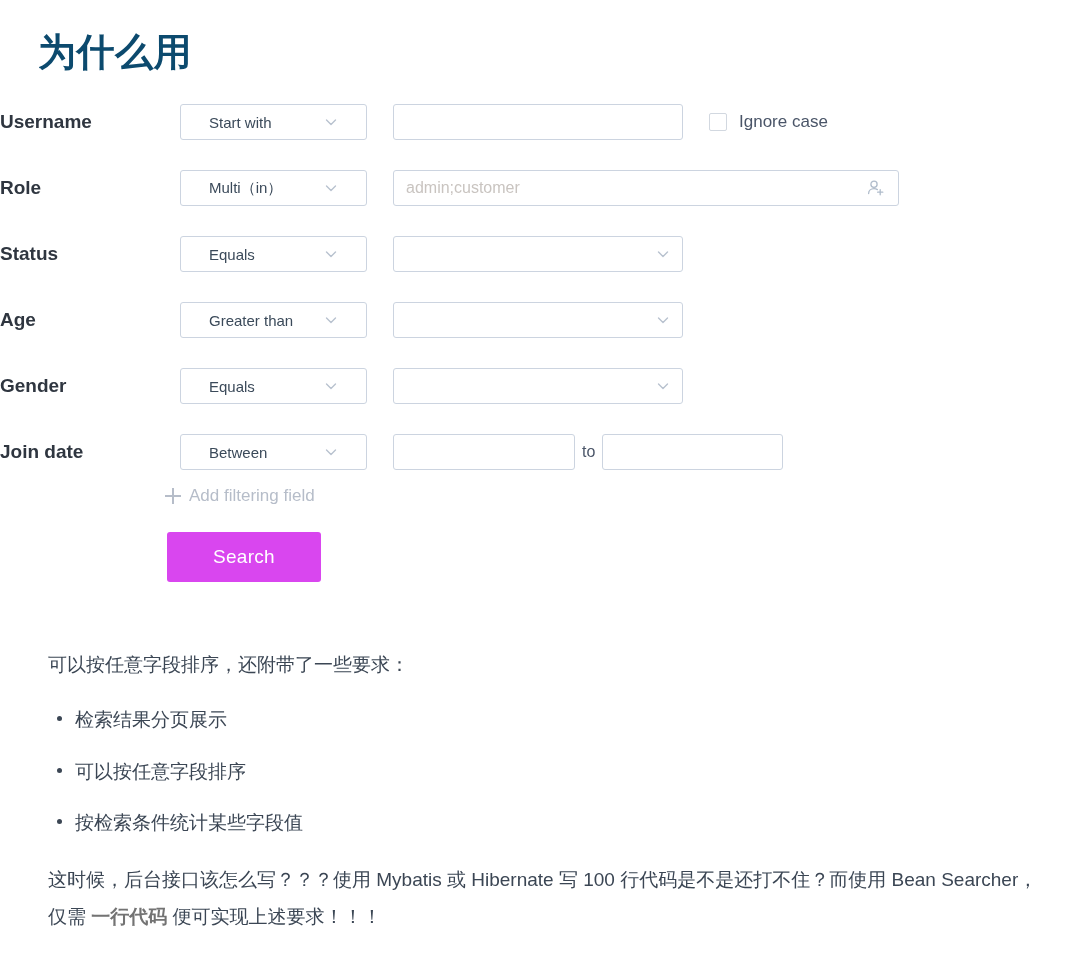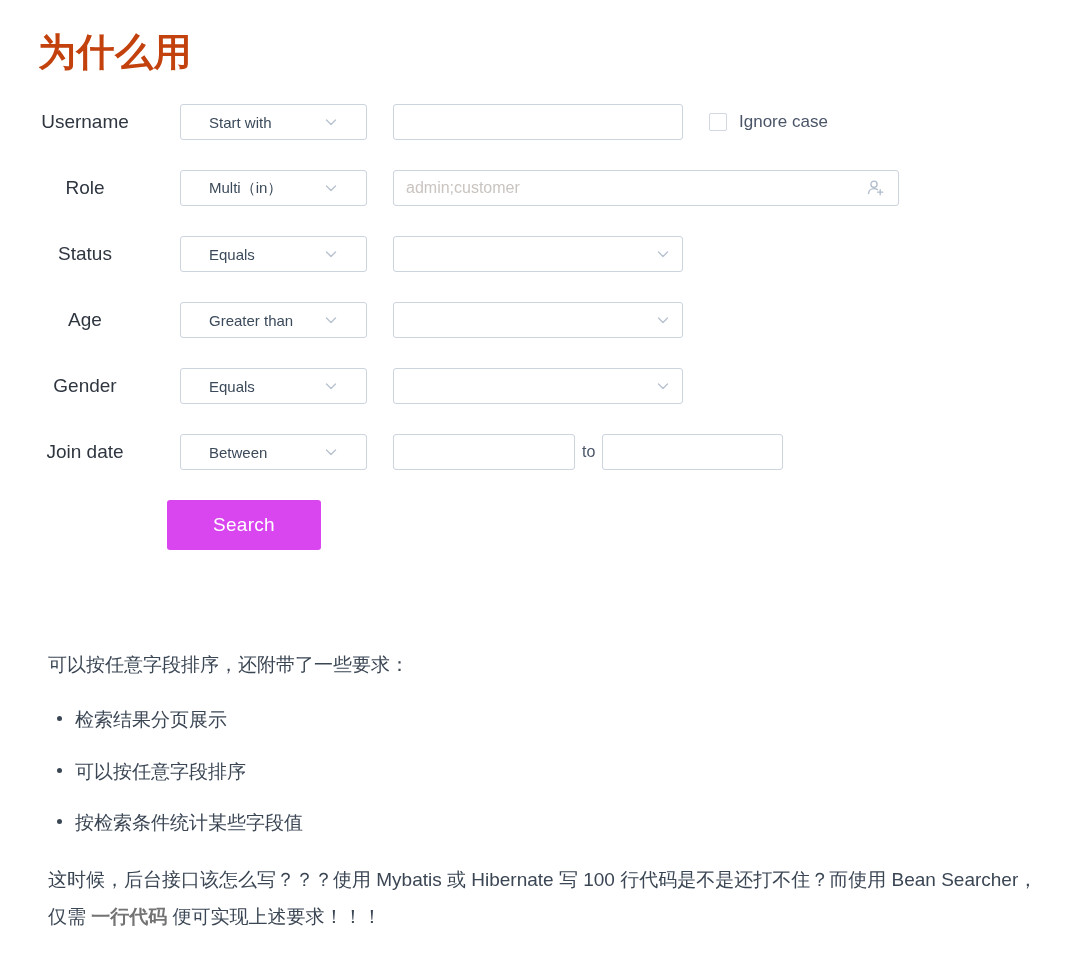--- a/index.html
+++ b/index.html
@@ -16,46 +16,46 @@
     position: relative;
   }
 
   
   .page-heading {
     position: absolute;
     left: 38px;
     top: 2px;
     font-size: 38px;
     font-weight: bold;
-    color: #c2410c;
+    color: #0c4a6e;
     letter-spacing: 0.5px;
     line-height: 1.35;
   }
 
   
   .search-form {
     position: absolute;
     left: 0;
     top: 104px;
     width: 1080px;
   }
   .form-row {
     display: flex;
     align-items: center;
     height: 36px;
     margin-bottom: 30px;
   }
   .row-label {
     width: 180px;
-    text-align: center;
+    text-align: left;
     padding-right: 10px;
     box-sizing: border-box;
     font-size: 19px;
     color: #2f3640;
-    font-weight: normal;
+    font-weight: bold;
     white-space: nowrap;
   }
 
   .ctrl {
     box-sizing: border-box;
     height: 36px;
     border: 1px solid #ccd4e0;
     border-radius: 3px;
     background: #fff;
     display: flex;
@@ -337,20 +337,26 @@
     </div>
     <div class="ctrl date-input">
       <span class="ph"></span>
     </div>
     <span class="date-sep">to</span>
     <div class="ctrl date-input date-input-2">
       <span class="ph"></span>
     </div>
   </div>
 
+  <div class="add-row">
+    <div class="add-link">
+      <span class="plus-icon"></span>
+      <span>Add filtering field</span>
+    </div>
+  </div>
 
   <div class="btn-row">
     <button class="search-button">Search</button>
   </div>
 
 </div>
 
 <div class="prose">
   <p>可以按任意字段排序，还附带了一些要求：</p>
   <ul>

